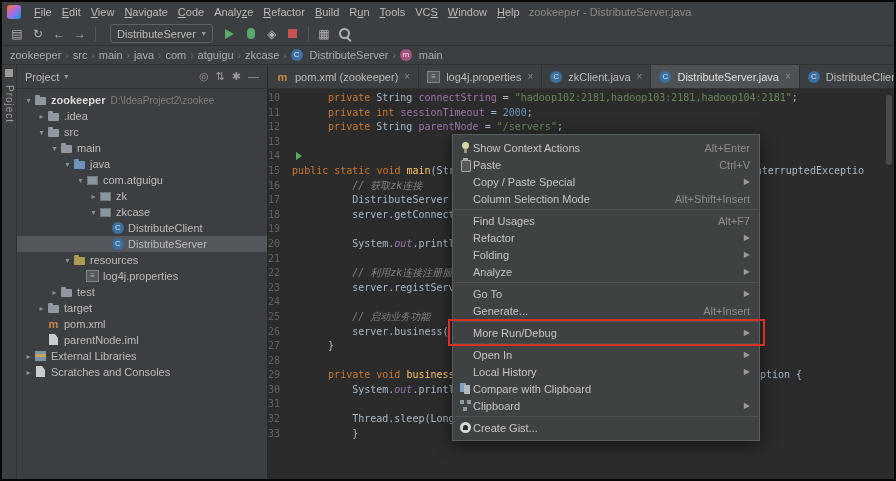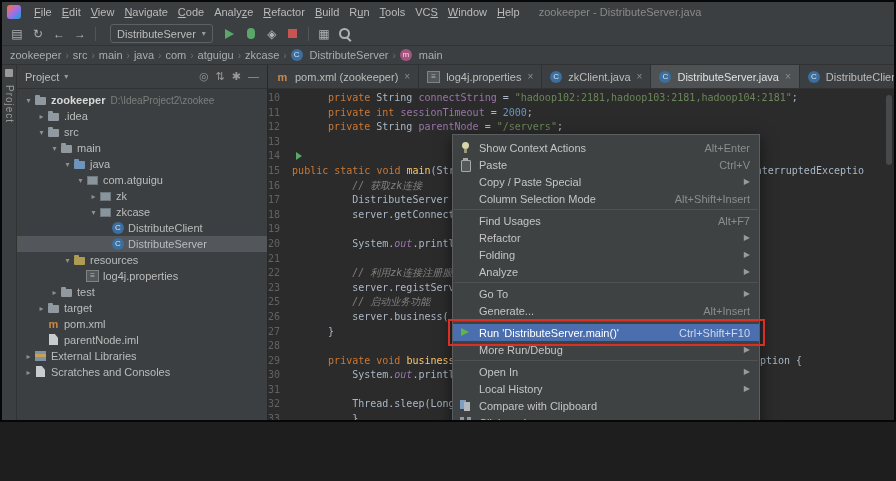--- a/index.html
+++ b/index.html
@@ -1,29 +1,29 @@
 <!DOCTYPE html>
 <html><head>
 <meta charset="utf-8">
 <style>
   body{margin:0;background:#1e1e1e}
-  .app{position:relative;width:896px;height:422px;box-sizing:border-box;border:2px solid #070707;
+  .app{position:relative;width:896px;height:481px;box-sizing:border-box;border:2px solid #070707;
        background:#2b2b2b;overflow:hidden;display:flex;flex-direction:column;
        font-family:"Liberation Sans",sans-serif;
        --kw:#cc7832;--str:#6a8759;--num:#6897bb;--fld:#9876aa;--cmt:#808080;--mth:#ffc66b;
        --sel:#4b6eaf;--green:#59a869;--red:#c75450;--annot:#d93025}
   
   .menubar{flex:0 0 20px;background:#3c3f41;display:flex;align-items:center;padding-left:5px;
            font-size:11px;color:#bbbbbb}
   .logo{width:14px;height:14px;border-radius:3px;margin-right:8px;flex:none;
         background:linear-gradient(135deg,#f97a12 0%,#b36ae2 45%,#0f9ee5 100%)}
   #menu-items{display:flex}
   .menu-item{padding:2px 5px;white-space:nowrap}
   .menu-item u{text-decoration:underline}
-  .win-title{margin-left:14px;color:#8a8a8a;white-space:nowrap}
+  .win-title{margin-left:4px;color:#8a8a8a;white-space:nowrap}
   
   .toolbar{flex:0 0 23px;background:#3c3f41;border-bottom:1px solid #323232;display:flex;
            align-items:center;padding:0 6px}
   .tb-group{display:flex;align-items:center;gap:3px}
   .tbi{width:18px;height:18px;display:flex;align-items:center;justify-content:center;
        color:#afb1b3;font-size:12px;position:relative}
   .tbi.play::before{content:'';border-left:9px solid var(--green);border-top:5px solid transparent;
        border-bottom:5px solid transparent}
   .tbi.bug::before{content:'';width:8px;height:11px;border-radius:4px;background:var(--green)}
   .tbi.stop::before{content:'';width:9px;height:9px;background:var(--red)}
@@ -91,21 +91,21 @@
   .ctext{white-space:pre}
   .tail{position:absolute;left:492px;top:0}
   .runmark{position:absolute;left:28px;top:3px;width:0;height:0;
            border-left:6px solid var(--green);border-top:4px solid transparent;border-bottom:4px solid transparent}
   .k{color:var(--kw)} .s{color:var(--str)} .n{color:var(--num)} .f{color:var(--fld)}
   .c{color:var(--cmt);font-style:italic} .m{color:var(--mth)} .i{color:var(--fld);font-style:italic}
   .vscroll{position:absolute;right:2px;top:30px;width:6px;height:70px;background:#47494b;border-radius:3px;z-index:3}
   
   .ctx{position:absolute;left:450px;top:132px;width:306px;background:#3f4243;border:1px solid #5b5e60;
        box-shadow:0 4px 14px rgba(0,0,0,.55);padding:4px 0;z-index:10;font-size:11px;color:#c5c5c5}
-  .ctx-item{height:17px;display:flex;align-items:center;padding:0 9px 0 5px;gap:6px;white-space:nowrap}
+  .ctx-item{height:17px;display:flex;align-items:center;padding:0 9px 0 5px;white-space:nowrap}
   .ctx-item.selected{background:var(--sel);color:#ffffff}
   .ctx-ic{width:15px;height:15px;flex:none;position:relative}
   .ctx-label{flex:1;overflow:hidden}
   .ctx-sc{color:#8c8c8c;margin-left:12px}
   .ctx-item.selected .ctx-sc{color:#cdd9ee}
   .ctx-arrow{color:#9a9a9a;font-size:8px;margin-left:12px}
   .ctx-sep{height:1px;background:#515151;margin:2px 1px}
   .ci{width:13px;height:13px;position:relative;display:inline-block;margin:1px}
   .ci-run::before{content:'';position:absolute;left:2px;top:2px;border-left:8px solid #62b543;
       border-top:4px solid transparent;border-bottom:4px solid transparent}
@@ -366,20 +366,21 @@
           <div class="cline"><span class="gut">14</span><span class="runmark"></span><span class="ctext"><span>    </span><span class="k">public static void</span><span> </span><span class="m">main</span><span>(String[] args) </span><span class="k">throws</span><span> IOException, KeeperException, InterruptedExceptio</span></span></div>
           <div class="cline"><span class="gut">15</span><span class="ctext"></span></div>
           <div class="cline"><span class="gut">16</span><span class="ctext"><span>        </span><span class="c">// 获取zk连接</span></span></div>
           <div class="cline"><span class="gut">17</span><span class="ctext"><span>        </span><span>DistributeServer</span></span></div>
           <div class="cline"><span class="gut">18</span><span class="ctext"><span>        </span><span>server.getConnect</span></span></div>
           <div class="cline"><span class="gut">19</span><span class="ctext"></span></div>
           <div class="cline"><span class="gut">20</span><span class="ctext"><span>        </span><span>System.</span><span class="i">out</span><span>.println</span></span></div>
           <div class="cline"><span class="gut">21</span><span class="ctext"></span></div>
           <div class="cline"><span class="gut">22</span><span class="ctext"><span>        </span><span class="c">// 利用zk连接注册服</span></span></div>
           <div class="cline"><span class="gut">23</span><span class="ctext"><span>        </span><span>server.registServ</span></span></div>
+          <div class="cline"><span class="gut">24</span><span class="ctext"></span></div>
           <div class="cline"><span class="gut">25</span><span class="ctext"><span>        </span><span class="c">// 启动业务功能</span></span></div>
           <div class="cline"><span class="gut">26</span><span class="ctext"><span>        </span><span>server.business(</span></span></div>
           <div class="cline"><span class="gut">27</span><span class="ctext"><span>    </span><span>}</span></span></div>
           <div class="cline"><span class="gut">28</span><span class="ctext"></span></div>
           <div class="cline"><span class="gut">29</span><span class="ctext"><span>    </span><span class="k">private</span><span> </span><span class="k">void</span><span> </span><span class="m">business</span></span><span class="tail">ption {</span></div>
           <div class="cline"><span class="gut">30</span><span class="ctext"><span>        </span><span>System.</span><span class="i">out</span><span>.println</span></span></div>
           <div class="cline"><span class="gut">31</span><span class="ctext"></span></div>
           <div class="cline"><span class="gut">32</span><span class="ctext"><span>        </span><span>Thread.sleep(Long</span></span></div>
           <div class="cline"><span class="gut">33</span><span class="ctext"><span>        </span><span>}</span></span></div>
         </div>
@@ -434,25 +435,20 @@
         <span class="ctx-ic"></span>
         <span class="ctx-label">Go To</span>
         <span class="ctx-arrow">▶</span>
       </div>
       <div class="ctx-item">
         <span class="ctx-ic"></span>
         <span class="ctx-label">Generate...</span>
         <span class="ctx-sc">Alt+Insert</span>
       </div>
       <div class="ctx-sep"></div>
-      <div class="ctx-item selected">
-        <span class="ctx-ic"><span class="ci ci-run"></span></span>
-        <span class="ctx-label">Run 'DistributeServer.main()'</span>
-        <span class="ctx-sc">Ctrl+Shift+F10</span>
-      </div>
       <div class="ctx-item">
         <span class="ctx-ic"></span>
         <span class="ctx-label">More Run/Debug</span>
         <span class="ctx-arrow">▶</span>
       </div>
       <div class="ctx-sep"></div>
       <div class="ctx-item">
         <span class="ctx-ic"></span>
         <span class="ctx-label">Open In</span>
         <span class="ctx-arrow">▶</span>

